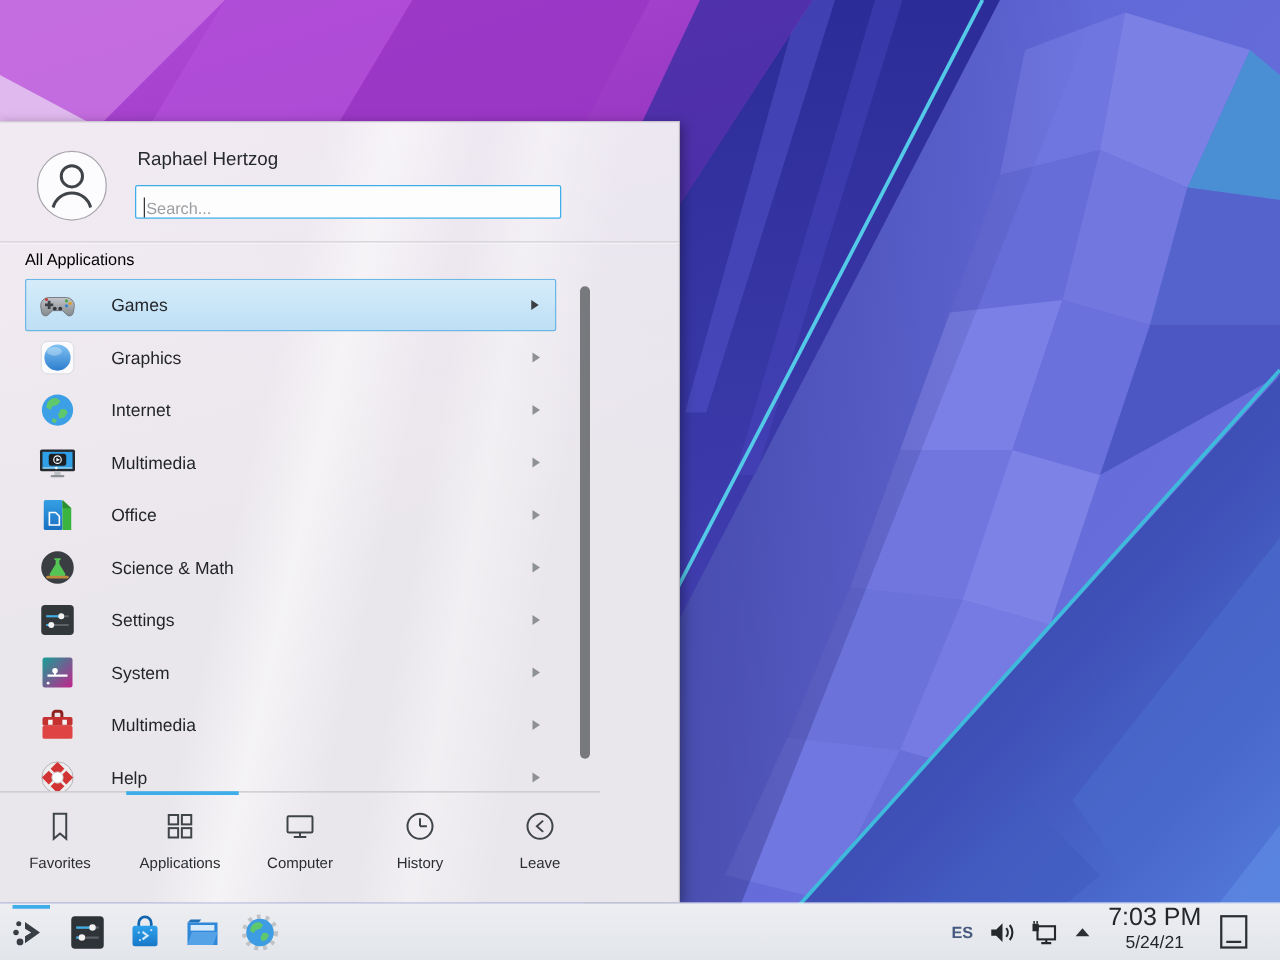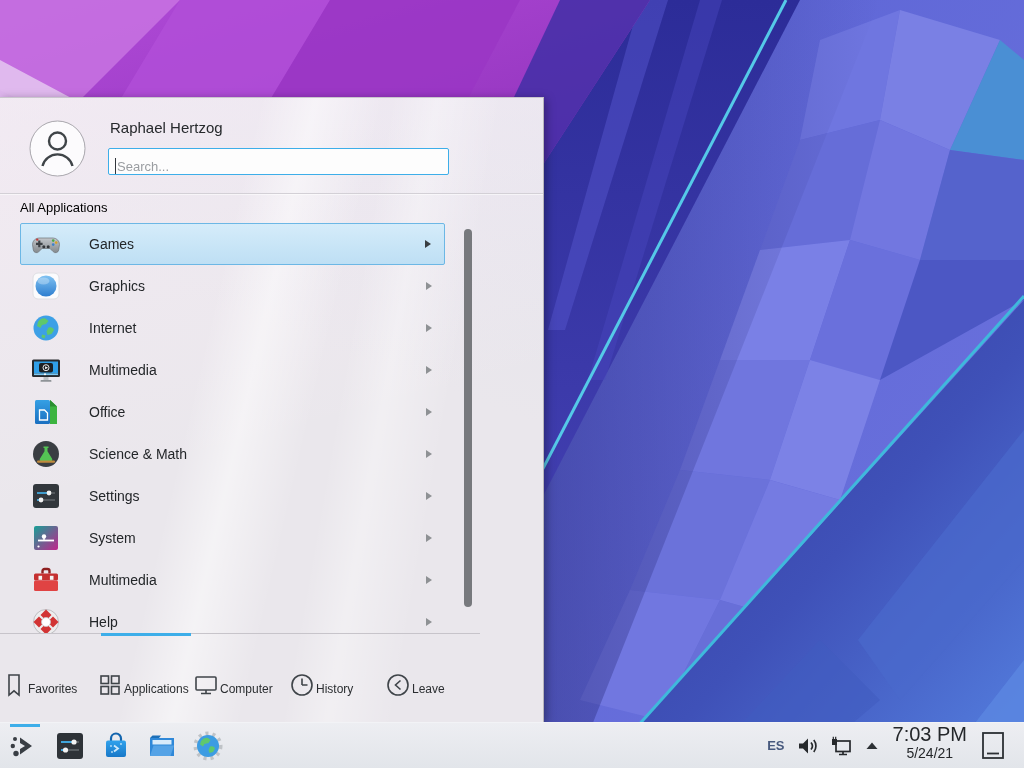--- a/index.html
+++ b/index.html
@@ -44,32 +44,32 @@
   .row-arrow { position:absolute; right:13px; width:0; height:0;
                border-left:6px solid #8e9194; border-top:4.5px solid transparent; border-bottom:4.5px solid transparent; }
   .app-row.selected .row-arrow { border-left-color:#3a3e42; }
 
   .scrollbar { position:absolute; left:464px; top:131px; width:8px; height:378px;
                background:#77797d; border-radius:4px; }
 
   .tabbar { position:absolute; left:0; top:535px; width:480px; height:90px;
             border-top:1px solid #c7c4ca; display:flex; }
   .tab-indicator { position:absolute; left:101px; top:-1px; width:90px; height:3px; background:#3daee9; }
-  .tab { flex:1 1 0; display:flex; flex-direction:row; align-items:center; padding-top:13px; }
+  .tab { flex:1 1 0; display:flex; flex-direction:column; align-items:center; padding-top:13px; }
   .tab-icon { width:28px; height:28px; }
   .tab-label { margin-top:8px; font-size:12px; color:#2b2e31; }
 
   
   .panel { position:absolute; left:0; top:722px; width:1024px; height:46px;
            background:linear-gradient(#edeef2,#e2e5ea); border-top:1px solid #f2f3f6; }
   .launchers { position:absolute; left:8px; top:7px; display:flex; gap:14px; }
   .task-icon { width:32px; height:32px; }
   .active-task-line { position:absolute; left:10px; top:1px; width:30px; height:3px; background:#3daee9; }
 
-  .tray { position:absolute; right:0; top:0; height:100%; display:flex; align-items:center; padding-right:17px; }
+  .tray { position:absolute; right:6px; top:0; height:100%; display:flex; align-items:center; padding-right:17px; }
   .kbd-layout { font-size:13px; font-weight:bold; color:#47597e; margin-right:10px; }
   .tray-icon { width:26px; height:26px; margin-right:8px; }
   .tray-chevron { width:18px; height:18px; margin-right:8px; }
   .clock { display:flex; flex-direction:column; align-items:center; margin:0 12px 8px 4px; line-height:1; }
   .clock-time { font-size:20px; color:#24272a; }
   .clock-date { font-size:14px; color:#24272a; margin-top:2px; }
   .show-desktop { width:28px; height:32px; }
 </style>
 </head>
 <body>

